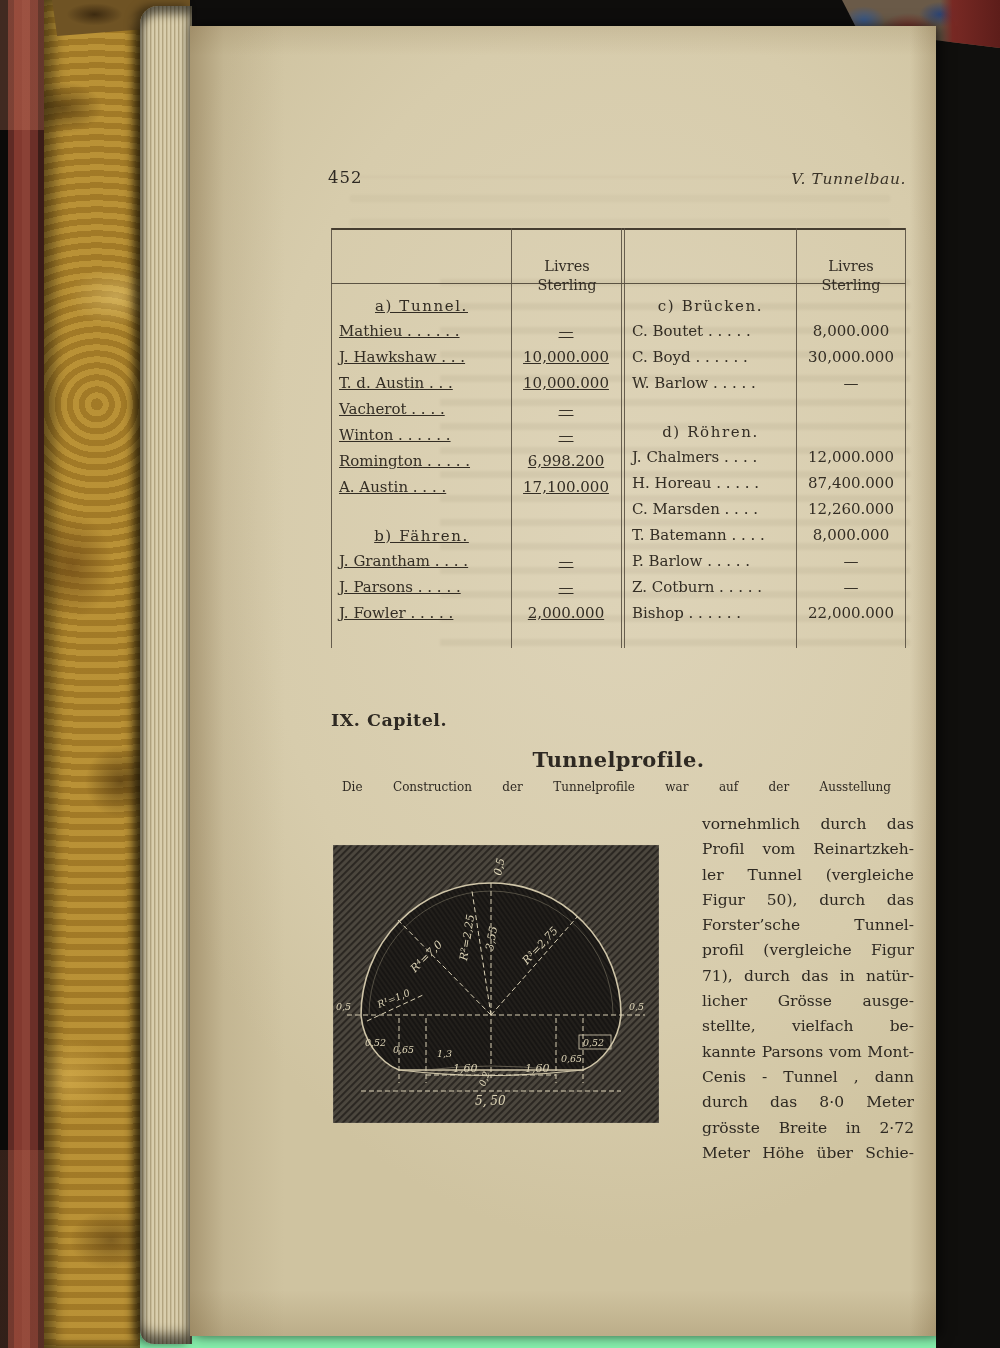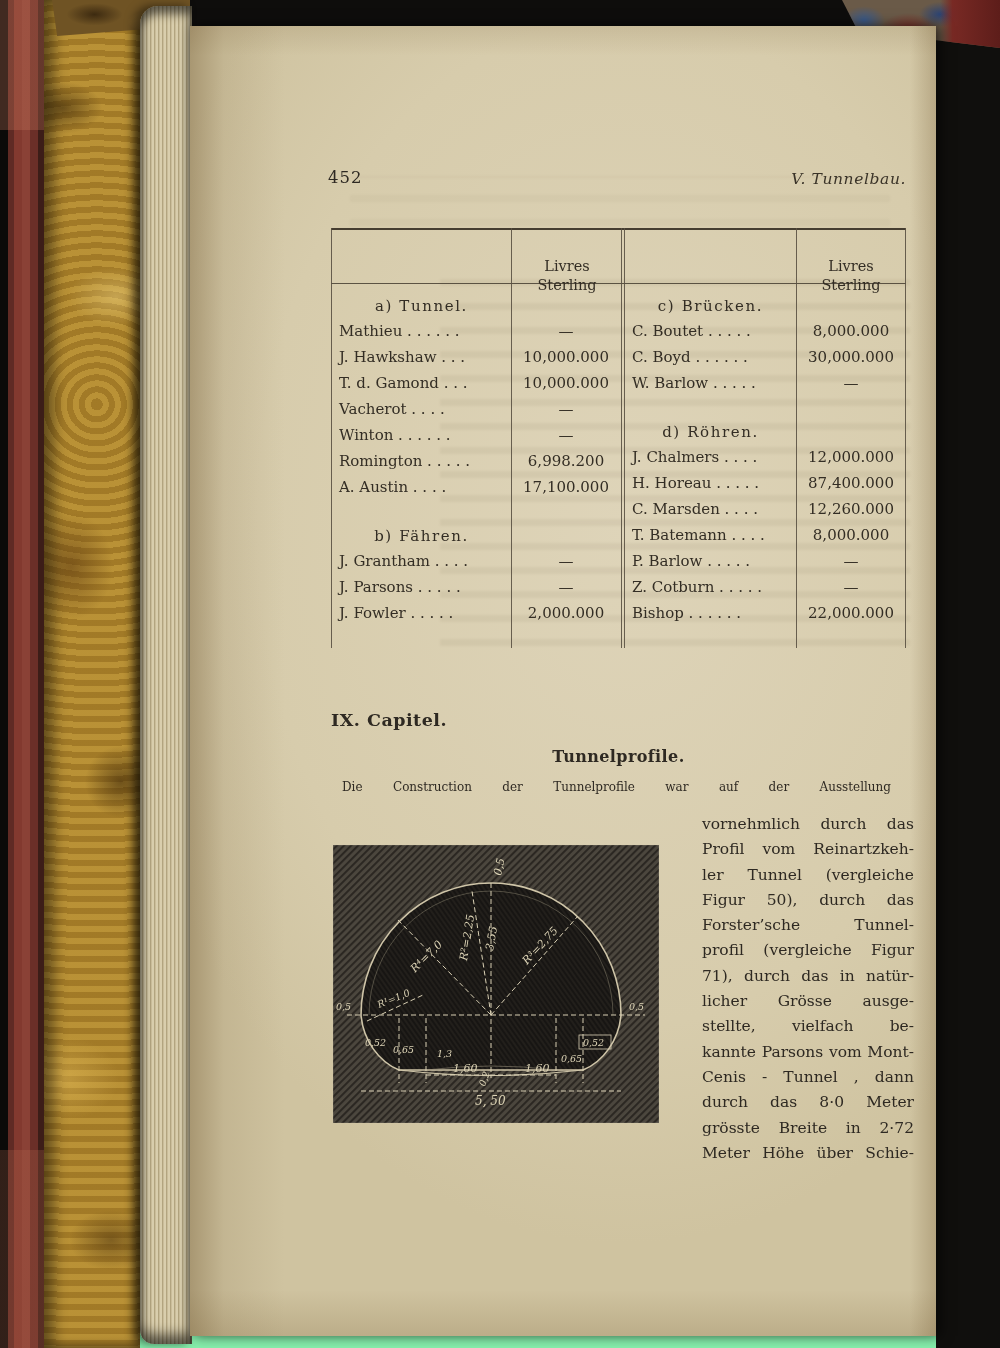--- a/index.html
+++ b/index.html
@@ -61,33 +61,33 @@
 
   
   .ltable{position:absolute;left:141px;top:202px;width:575px;height:420px;font-size:15px;color:#332d24;}
   .hrule{position:absolute;left:0;right:0;background:#453d30;}
   .hr-top{top:0;height:2px;}
   .hr-head{top:55px;height:1px;opacity:.85;}
   .vr{position:absolute;top:0;bottom:0;width:1px;background:#5a5142;opacity:.9;}
   .col-head{position:absolute;top:7px;width:110px;text-align:center;font-size:14.5px;line-height:19px;margin-top:22px;}
   .col-head span{display:block;}
   .tgroup{position:absolute;top:56px;}
-  .tg-left{left:1px;width:289px;}
+  .tg-left{left:1px;width:289px;text-decoration:underline;}
   .tg-right{left:294px;width:281px;}
   .sec-title{text-align:center;font-size:15px;letter-spacing:1.6px;padding:13px 0 7px;}
   .tg-left  .sec-title{width:179px;}
   .tg-right .sec-title{width:171px;}
   .trow{display:flex;align-items:baseline;height:26px;}
   .tname{flex:1;padding-left:7px;white-space:nowrap;}
   .tval{width:110px;text-align:center;}
   .rows-gap{margin-top:10px;}
 
   
   .cap1{position:absolute;left:141px;top:684px;width:575px;text-align:left;font-weight:bold;font-size:17.5px;letter-spacing:.5px;}
-  .cap2{position:absolute;left:141px;top:721px;width:575px;text-align:center;font-weight:bold;font-size:16px;letter-spacing:.4px;}
+  .cap2{position:absolute;left:141px;top:721px;width:575px;text-align:center;font-weight:bold;font-size:21px;letter-spacing:.4px;}
   .intro{position:absolute;left:126px;top:754px;width:575px;font-size:12px;
     text-align:justify;text-align-last:justify;text-indent:26px;}
   .figcap{position:absolute;left:141px;top:817px;width:360px;text-align:center;font-size:14.5px;}
 
   .figwrap{position:absolute;left:141px;top:817px;width:330px;height:282px;}
   .fig-svg{display:block;width:330px;height:282px;}
   .flabel{fill:#ddd4b6;font-family:"DejaVu Serif",serif;font-style:italic;font-size:11px;}
   .flabel.sm{font-size:9.5px;}
   .flabel.lg{font-size:12px;}
 
@@ -138,21 +138,21 @@
         <div class="sec-title">a) Tunnel.</div>
         <div class="trow">
           <span class="tname">Mathieu . . . . . .</span>
           <span class="tval">—</span>
         </div>
         <div class="trow">
           <span class="tname">J. Hawkshaw   . . .</span>
           <span class="tval">10,000.000</span>
         </div>
         <div class="trow">
-          <span class="tname">T. d. Gamond  . . .</span>
+          <span class="tname">T. d. Austin  . . .</span>
           <span class="tval">10,000.000</span>
         </div>
         <div class="trow">
           <span class="tname">Vacherot  . . . .</span>
           <span class="tval">—</span>
         </div>
         <div class="trow">
           <span class="tname">Winton . . . . . .</span>
           <span class="tval">—</span>
         </div>

